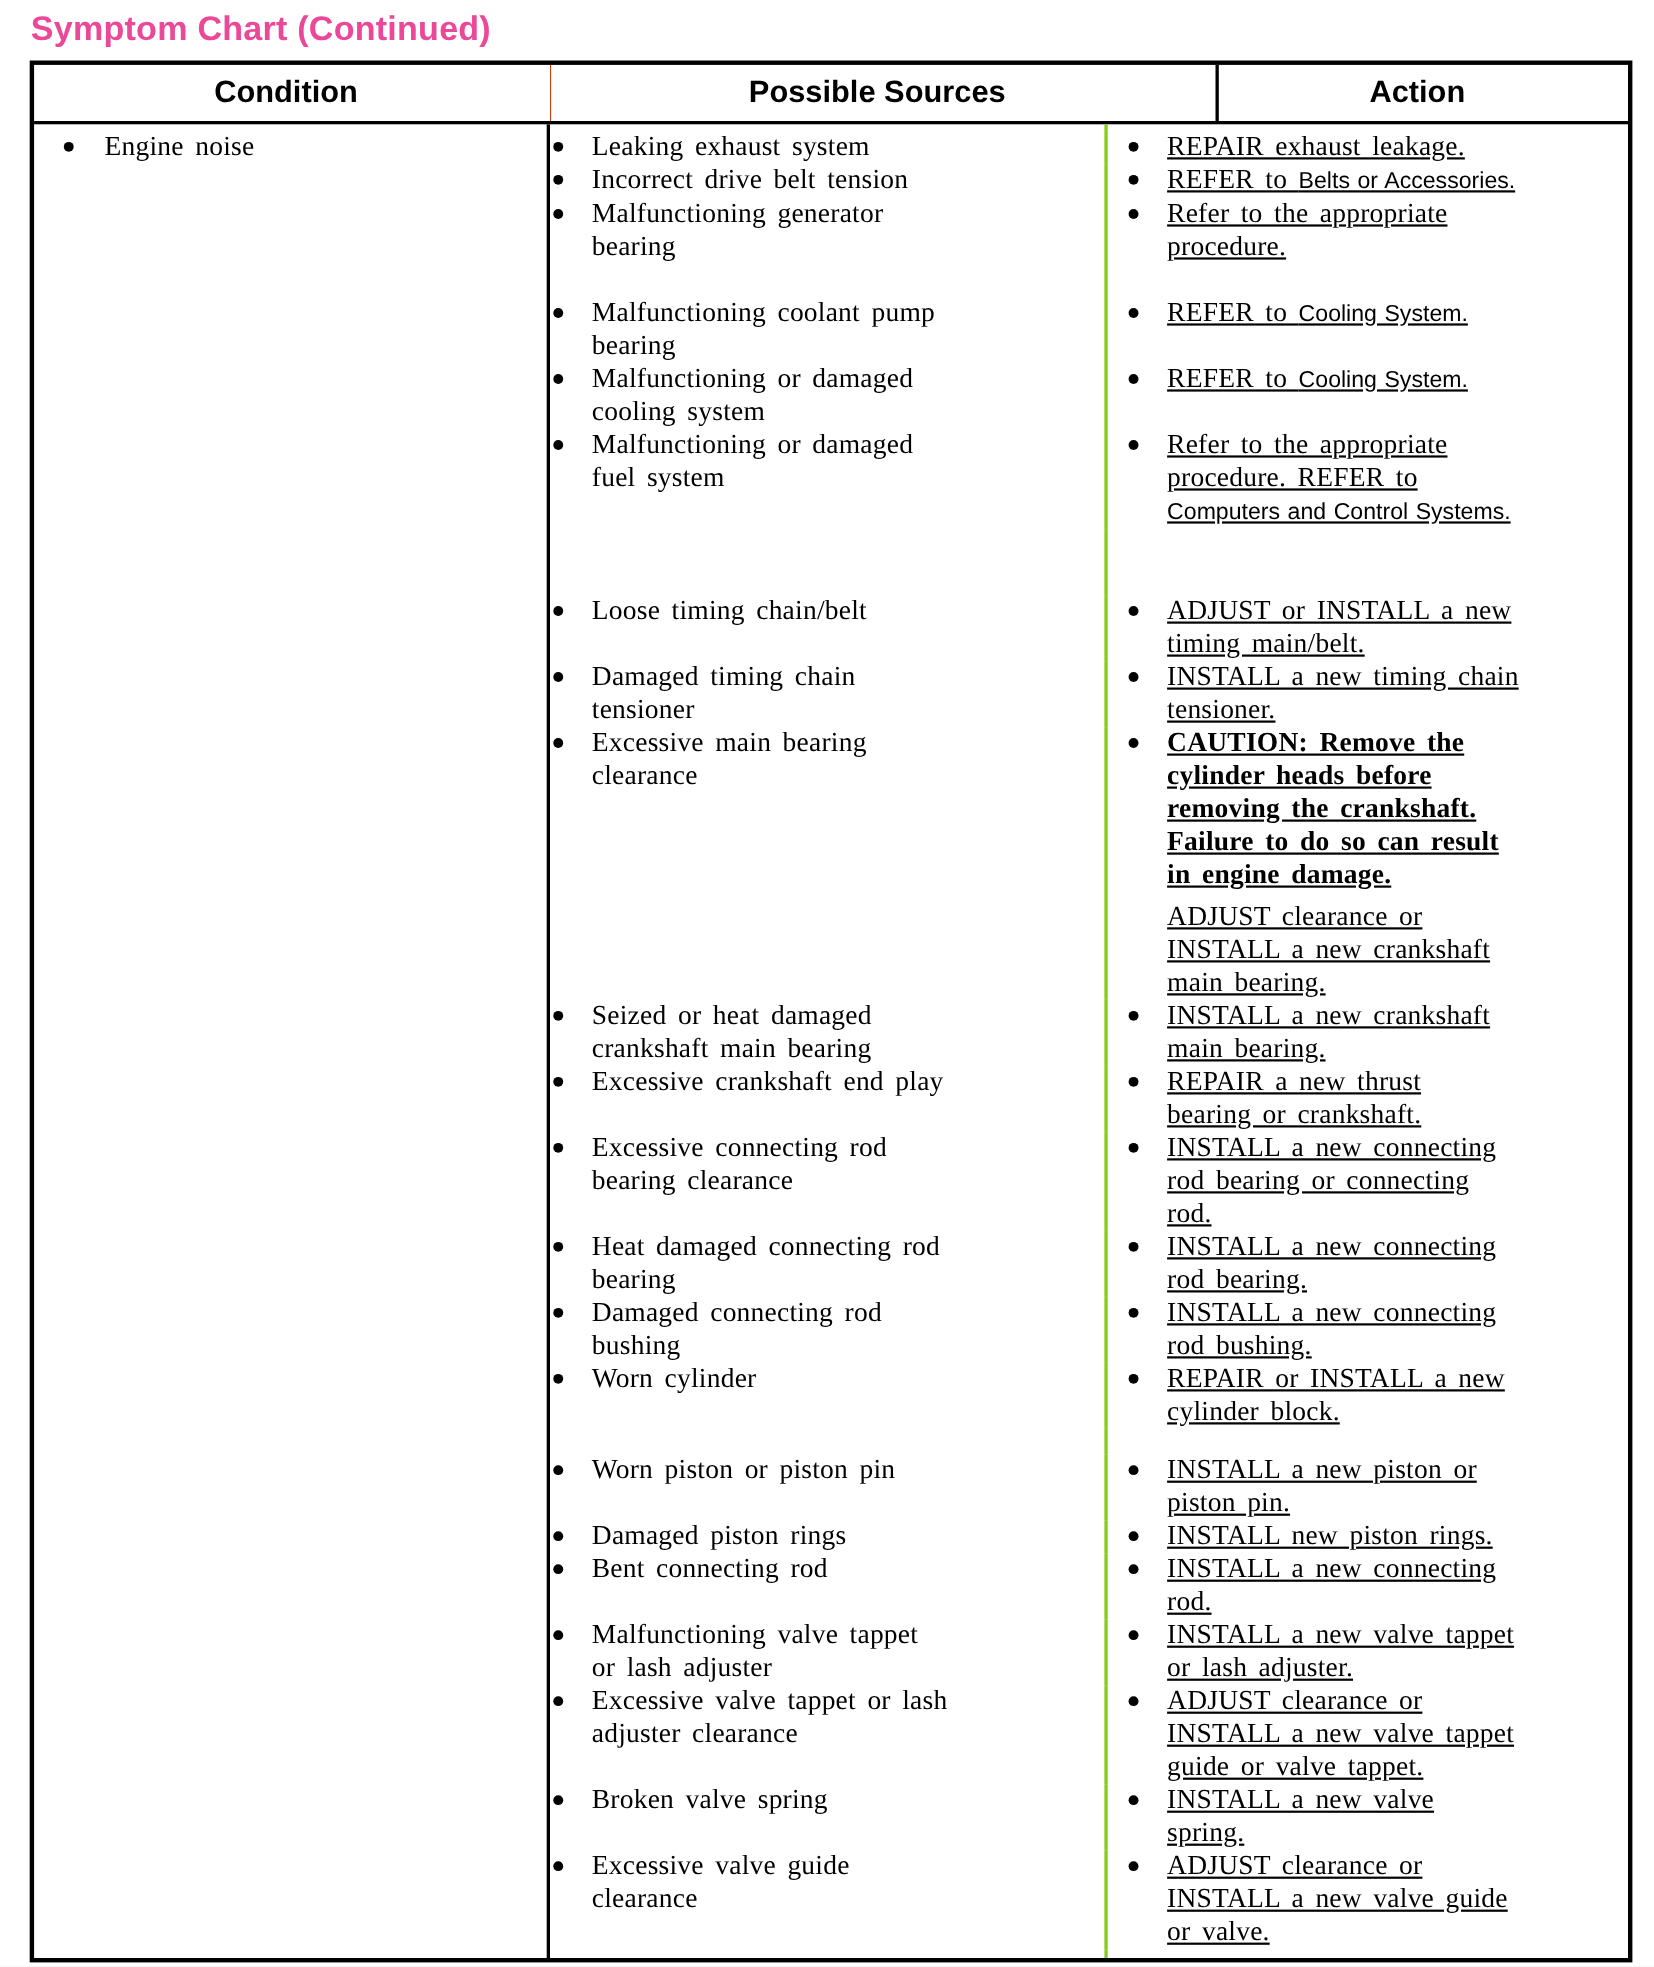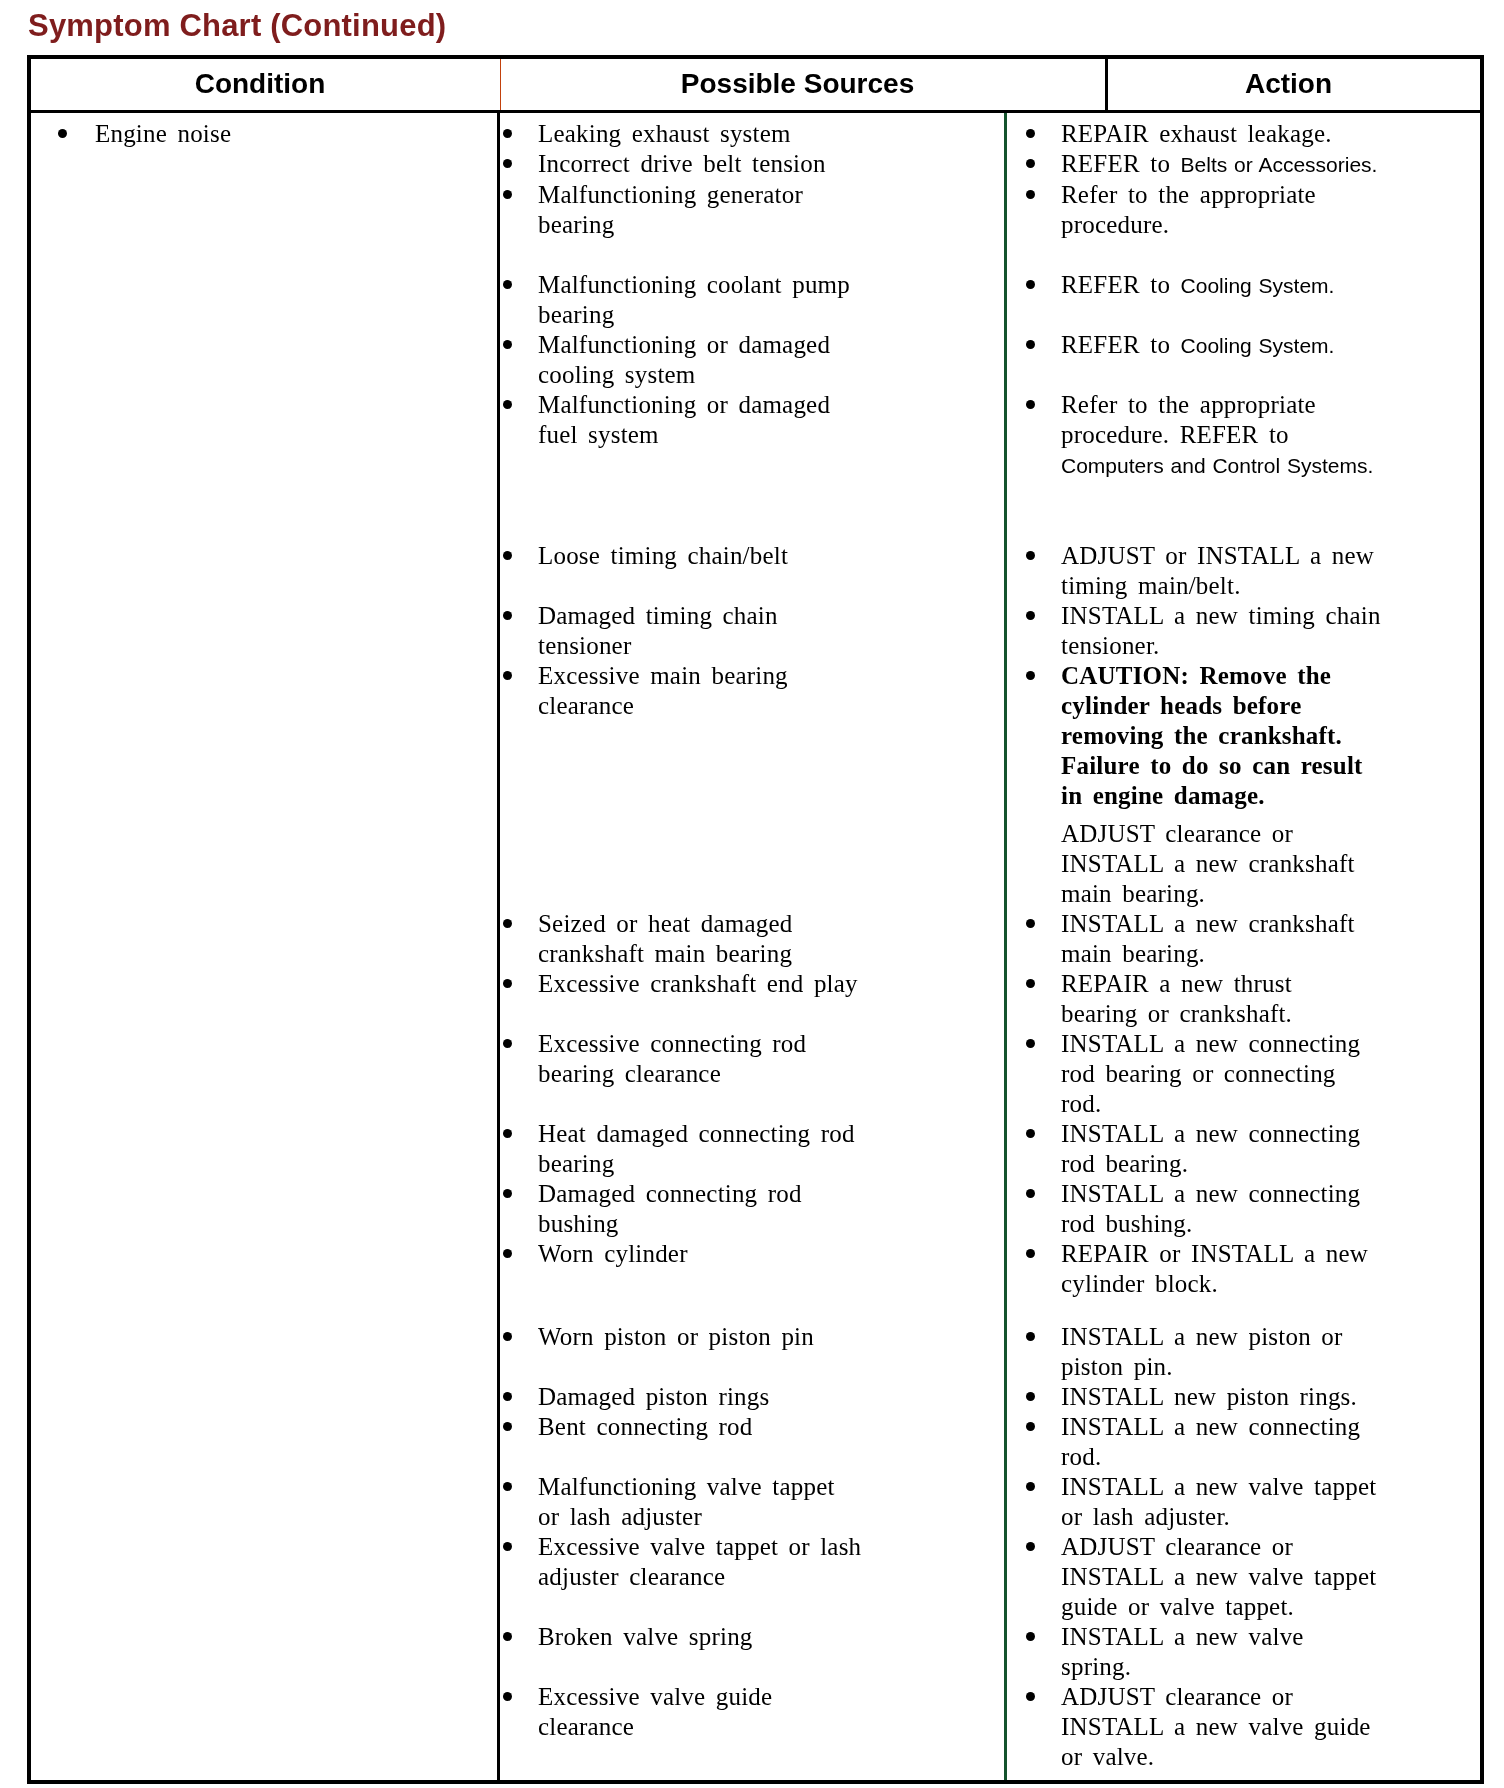--- a/index.html
+++ b/index.html
@@ -12,21 +12,21 @@
     color: #000000;
     overflow: hidden;
     font-family: "Liberation Serif", serif;
   }
   .title {
     margin: 8px 0 0 28px;
     font-family: "Liberation Sans", sans-serif;
     font-weight: 700;
     font-size: 31px;
     letter-spacing: 0.2px;
-    color: #7f1d1d;
+    color: #ec4899;
   }
   .table {
     position: absolute;
     left: 27px;
     top: 55px;
     width: 1457px;
     border: 4px solid #000;
     background: #fff;
   }
   .thead {
@@ -49,21 +49,21 @@
     padding-top: 6px;
   }
   .pairs {
     flex: 1;
     display: grid;
     grid-template-columns: 504px 1fr;
     align-items: stretch;
   }
   .cell { min-width: 0; }
   .src-cell { grid-column: 1; padding-right: 12px; }
-  .act-cell { grid-column: 2; border-left: 3px solid #14532d; padding-left: 16px; padding-right: 10px; }
+  .act-cell { grid-column: 2; border-left: 3px solid #84cc16; padding-left: 16px; padding-right: 10px; text-decoration: underline; }
   .spacer { padding: 0; }
 
   .item { display: flex; align-items: flex-start; }
   .item.continuation { margin-top: 8px; }
   .marker { flex: 0 0 38px; display: block; position: relative; height: 30px; }
   .cond-col .marker { flex-basis: 40px; }
   .dot {
     position: absolute;
     left: 3px;
     top: 10px;

